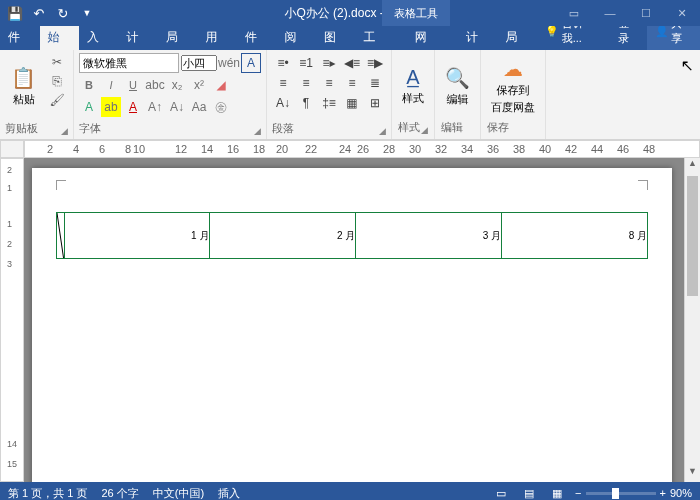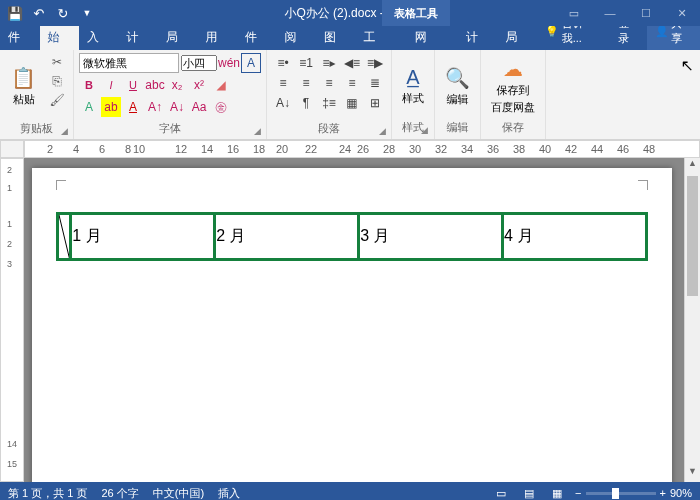--- a/index.html
+++ b/index.html
@@ -1,66 +1,66 @@
 <!DOCTYPE html>
 <html><head>
 <meta charset="utf-8">
 <style>
 *{box-sizing:border-box;margin:0;padding:0;font-family:"Microsoft YaHei",sans-serif;font-size:11px;}
 body{background:#e6e6e6;width:700px;height:500px;overflow:hidden;position:relative;}
 .titlebar{background:#2b579a;height:26px;display:flex;align-items:center;color:#fff;position:relative;}
 .qat{display:flex;align-items:center;gap:2px;padding:0 4px;}
 .qat .qbtn{width:22px;height:22px;display:flex;align-items:center;justify-content:center;color:#fff;font-size:13px;}
 .title{position:absolute;left:50%;transform:translateX(-50%);font-size:12px;}
-.tabletools{position:absolute;right:250px;background:#3b67aa;padding:0 12px;height:26px;display:flex;align-items:center;font-weight:bold;}
+.tabletools{position:absolute;right:250px;background:#3b67aa;padding:0 12px;height:26px;display:flex;align-items:center;}
 .winbtns{position:absolute;right:0;display:flex;}
 .winbtns .wbtn{width:36px;height:26px;display:flex;align-items:center;justify-content:center;color:#b8c8e0;}
 .tabs{background:#2b579a;height:24px;display:flex;align-items:flex-end;color:#fff;}
 .tab{padding:4px 8px;font-size:12px;cursor:pointer;}
 .tab.active{background:#f3f3f3;color:#2b579a;}
 .tabs .right{margin-left:auto;display:flex;align-items:center;}
 .tellme{padding:4px 8px;display:flex;align-items:center;gap:3px;}
 .login{padding:4px 8px;}
 .share{padding:4px 8px;background:#3b67aa;display:flex;align-items:center;gap:2px;}
 .ribbon{background:#f3f3f3;height:90px;display:flex;border-bottom:1px solid #d4d4d4;}
 .group{border-right:1px solid #e1e1e1;padding:3px 5px;display:flex;flex-direction:column;}
 .group .body{flex:1;display:flex;gap:3px;}
-.group .label{text-align:center;font-size:11px;color:#666;padding-top:2px;position:relative;}
+.group .label{font-size:11px;color:#666;padding-top:2px;position:relative;}
 .group .label .launcher{position:absolute;right:0;bottom:0;font-size:9px;color:#888;}
 .vbtn{display:flex;flex-direction:column;align-items:center;justify-content:center;padding:2px 4px;gap:2px;}
 .vbtn .icn{font-size:20px;}
 .vbtn .txt{font-size:11px;}
 .clipboard .paste{width:38px;}
 .clipboard .side{display:flex;flex-direction:column;gap:3px;padding:2px;}
 .clipboard .side .sb{width:18px;height:16px;font-size:12px;color:#555;text-align:center;}
 .font .row{display:flex;gap:2px;align-items:center;}
 .font select,.font .fname{border:1px solid #ababab;background:#fff;height:20px;font-size:11px;padding:8px 3px;}
 .font .fname{width:100px;}
 .font .fsize{width:36px;}
-.font .fbtn{width:20px;height:20px;display:flex;align-items:center;justify-content:center;font-size:12px;color:#be185d;}
+.font .fbtn{width:20px;height:20px;display:flex;align-items:center;justify-content:center;font-size:12px;color:#737373;}
 .font .col{display:flex;flex-direction:column;gap:2px;}
 .para .row{display:flex;gap:1px;}
 .para .pbtn{width:22px;height:20px;display:flex;align-items:center;justify-content:center;font-size:12px;color:#444;}
 .styles,.edit,.save{padding:4px 6px;}
 .styles .icn{color:#2b579a;}
 .save .icn{color:#e8833a;}
 .ruler-area{background:#e6e6e6;height:18px;display:flex;}
 .ruler-corner{width:24px;background:#f3f3f3;border:1px solid #d4d4d4;}
 .hruler{flex:1;background:#fff;border:1px solid #d4d4d4;position:relative;font-size:9px;color:#666;overflow:hidden;}
 .hruler span{position:absolute;top:2px;}
 .workarea{display:flex;height:324px;}
 .vruler{width:24px;background:#fff;border:1px solid #d4d4d4;position:relative;}
 .vruler span{position:absolute;left:6px;font-size:9px;color:#666;}
 .canvas{flex:1;background:#888;overflow:auto;position:relative;padding:10px 8px;}
 .page{background:#fff;width:640px;min-height:400px;box-shadow:0 0 6px rgba(0,0,0,.4);padding:44px 24px;position:relative;}
 .pgmark{position:absolute;top:12px;width:10px;height:10px;border-top:1px solid #999;}
 .pgmark.l{left:24px;border-left:1px solid #999;}
 .pgmark.r{right:24px;border-right:1px solid #999;}
 table.data{border-collapse:collapse;width:100%;}
-table.data td{border:3px solid #15803d;height:46px;text-align:left;font-size:16px;}
+table.data td{border:1px solid #15803d;height:46px;text-align:right;font-size:10px;}
 table.data td.diag{position:relative;}
 table.data td.diag svg{position:absolute;top:0;left:0;width:100%;height:100%;}
 .scrollbar-v{width:16px;background:#f0f0f0;border-left:1px solid #d4d4d4;display:flex;flex-direction:column;}
 .scrollbar-v .sbtn{height:16px;text-align:center;font-size:9px;color:#666;}
 .scrollbar-v .thumb{background:#c1c1c1;height:120px;margin:2px;}
 .statusbar{background:#2b579a;height:22px;display:flex;align-items:center;color:#fff;padding:0 8px;gap:14px;font-size:11px;}
 .statusbar .right{margin-left:auto;display:flex;align-items:center;gap:8px;}
 .viewbtn{width:20px;height:16px;display:flex;align-items:center;justify-content:center;}
 .zoom{display:flex;align-items:center;gap:4px;}
 .zoom .track{width:70px;height:3px;background:#5e7fb3;position:relative;}
@@ -277,21 +277,21 @@
         <tbody>
             <tr>
           <td class="diag">
                 <svg>
                   <line x1="0" y1="0" x2="100%" y2="100%" stroke="#000"></line>
                 </svg>
               </td>
           <td>1 月</td>
           <td>2 月</td>
           <td>3 月</td>
-          <td>4 月</td>
+          <td>8 月</td>
         </tr>
       </tbody>
         </table>
     </div>
   </div>
   <div class="scrollbar-v">
     <div class="sbtn">▲</div>
     <div class="thumb"></div>
     <div style="flex:1"></div>
     <div class="sbtn">▼</div>

